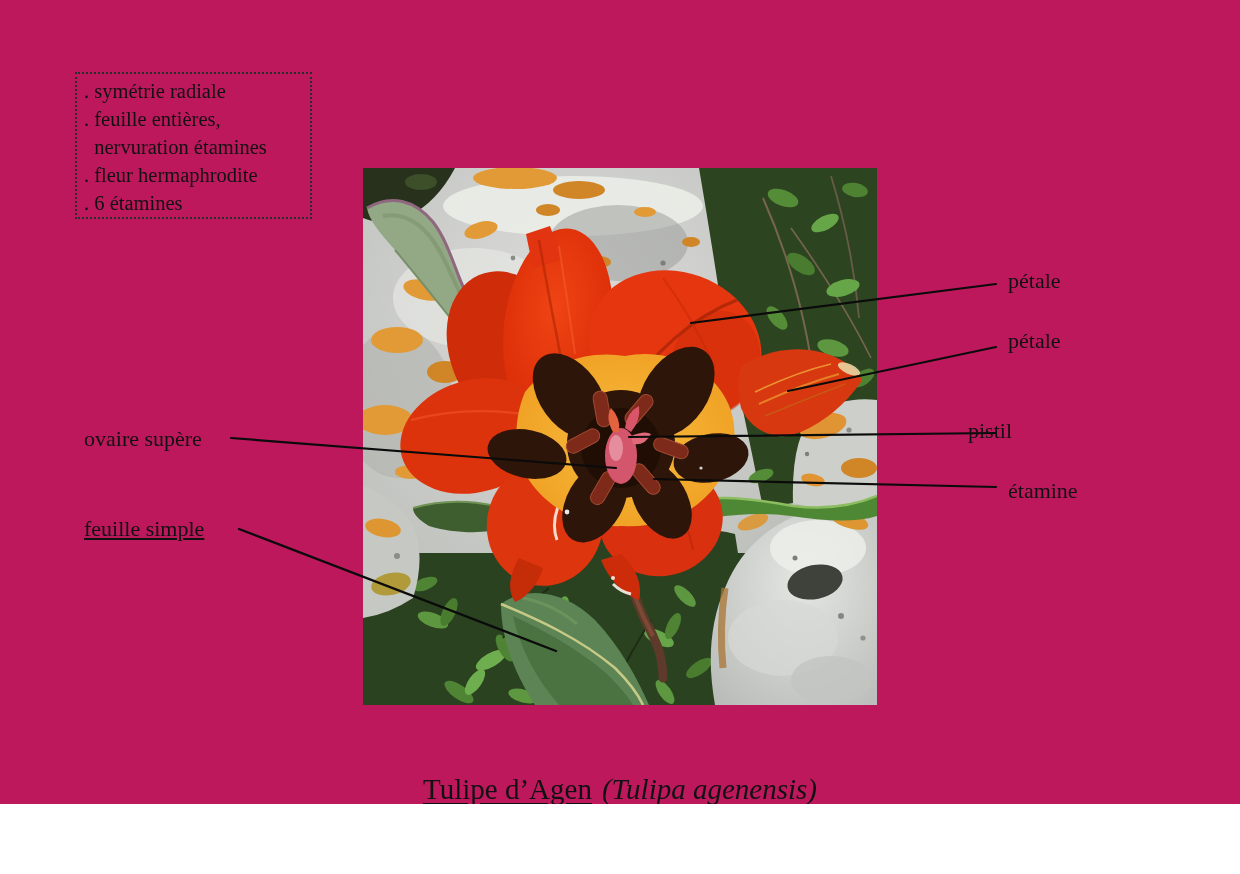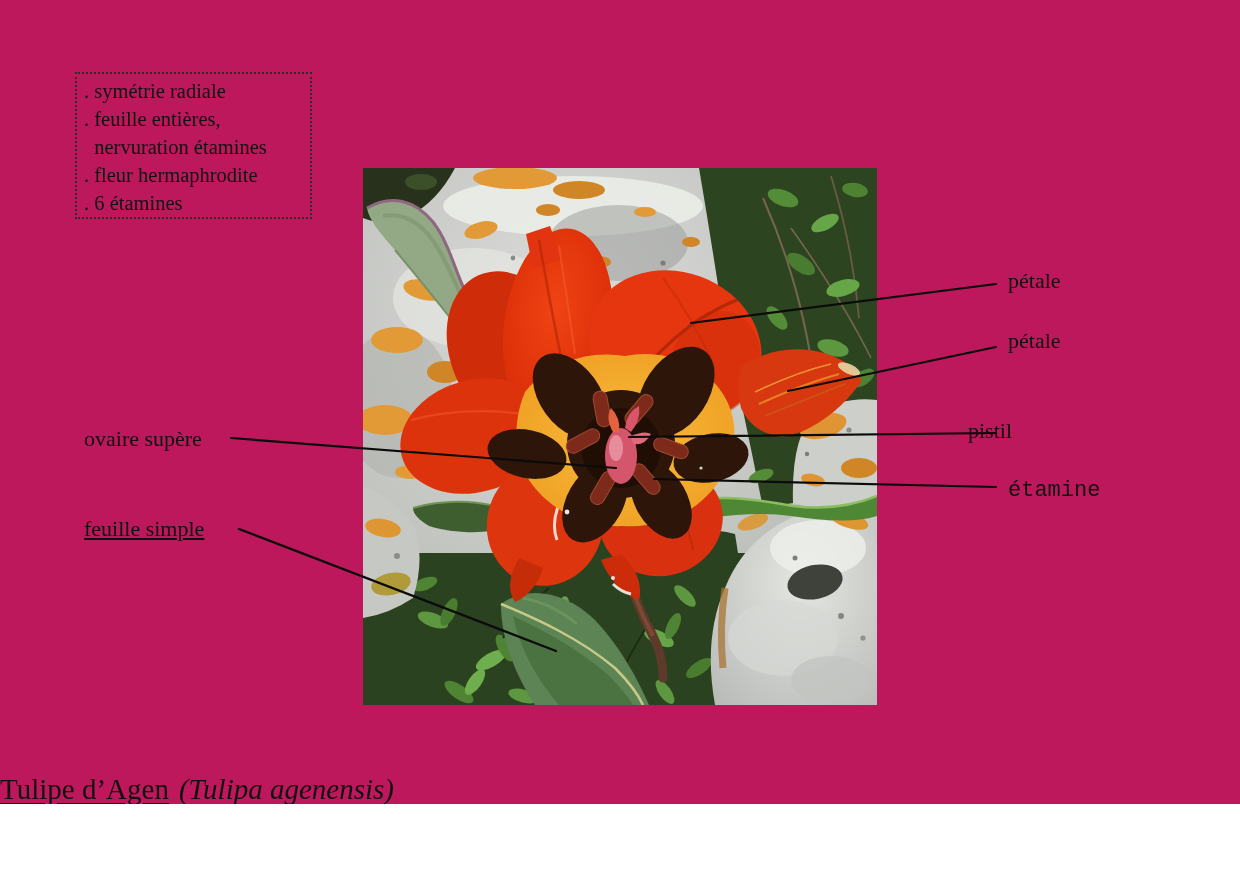--- a/index.html
+++ b/index.html
@@ -14,24 +14,24 @@
   }
   .char-line { white-space:pre; }
   .photo { position:absolute; left:363px; top:168px; width:514px; height:537px; }
   .photo svg { display:block; }
   .overlay { position:absolute; left:0; top:0; width:1240px; height:874px; pointer-events:none; }
   .overlay line { stroke:#0b0b0b; stroke-width:2.2; stroke-linecap:round; }
   .label { position:absolute; font-size:22px; line-height:26px; white-space:nowrap; }
   .lbl-petale  { left:1008px; top:268px;text-align:right; }
   .lbl-sepale  { left:1008px; top:328px; }
   .lbl-pistil  { left:968px; top:418px; }
-  .lbl-etamine { left:1008px; top:478px;font-family:Liberation Mono, monospace; }
+  .lbl-etamine { left:1008px; top:478px; }
   .lbl-ovaire  { left:84px;  top:426px;text-align:center; }
   .lbl-feuille { left:84px;  top:516px;text-decoration:underline; }
-  .fig-title { position:absolute; left:0; top:773px; width:1240px; text-align:left; font-size:29px; }
+  .fig-title { position:absolute; left:0; top:773px; width:1240px; text-align:center; font-size:29px; }
   .fig-title .common { text-decoration:underline; text-underline-offset:4px; }
   .fig-title .latin { font-style:italic; margin-left:10px; }
 </style>
 </head>
 <body>
 
 <div class="canvas">
 
   <div class="char-box">
     <div class="char-line">. symétrie radiale</div>

